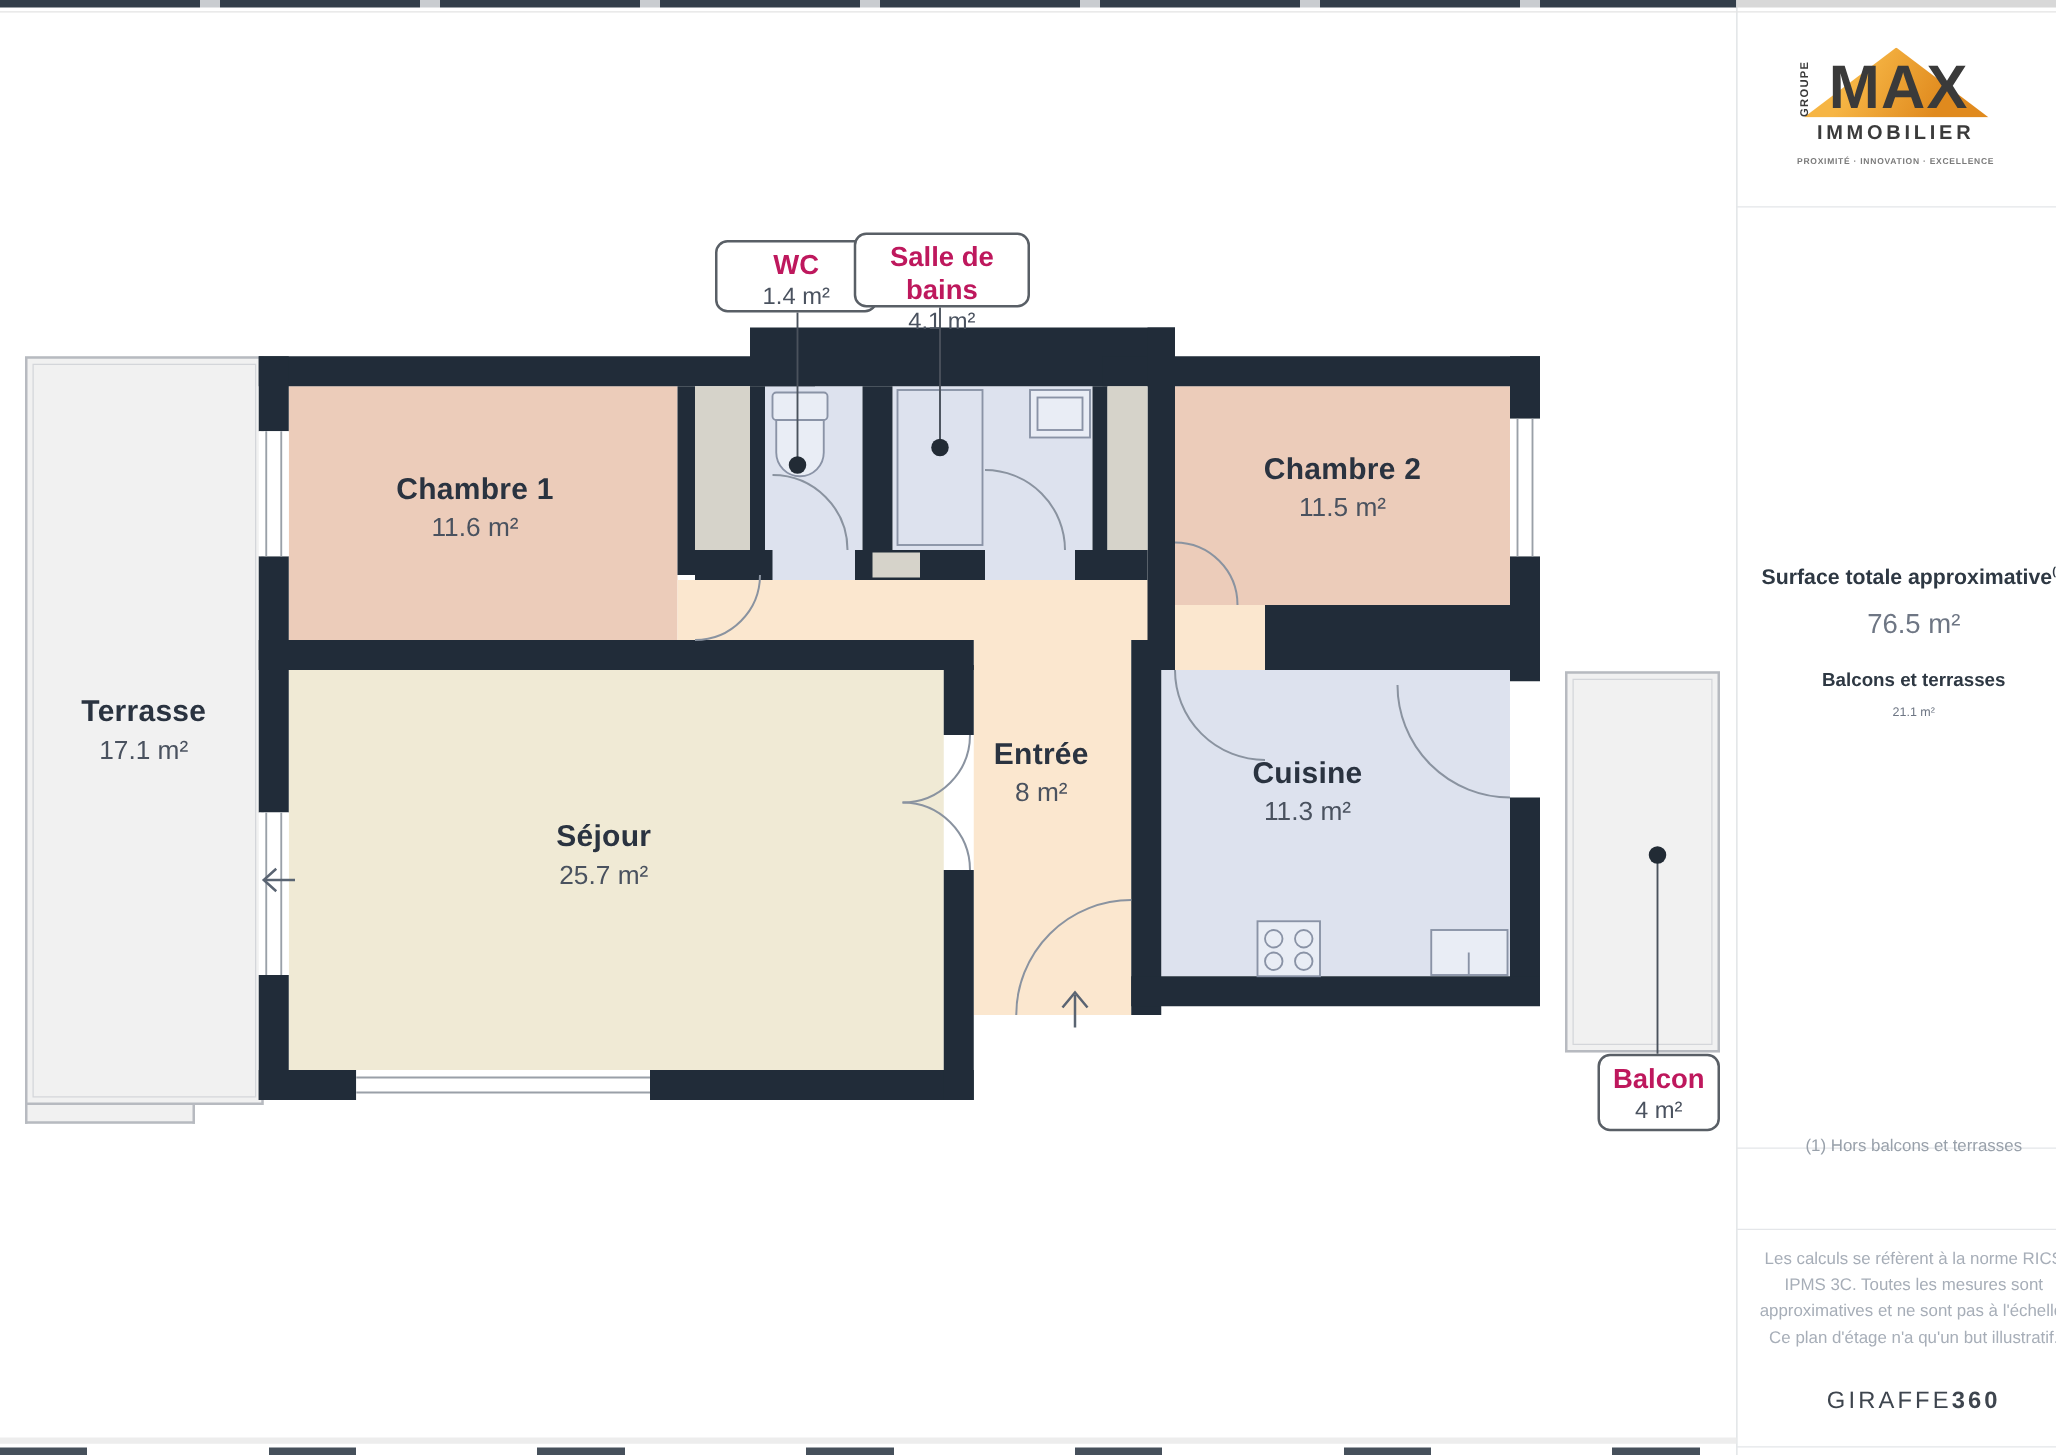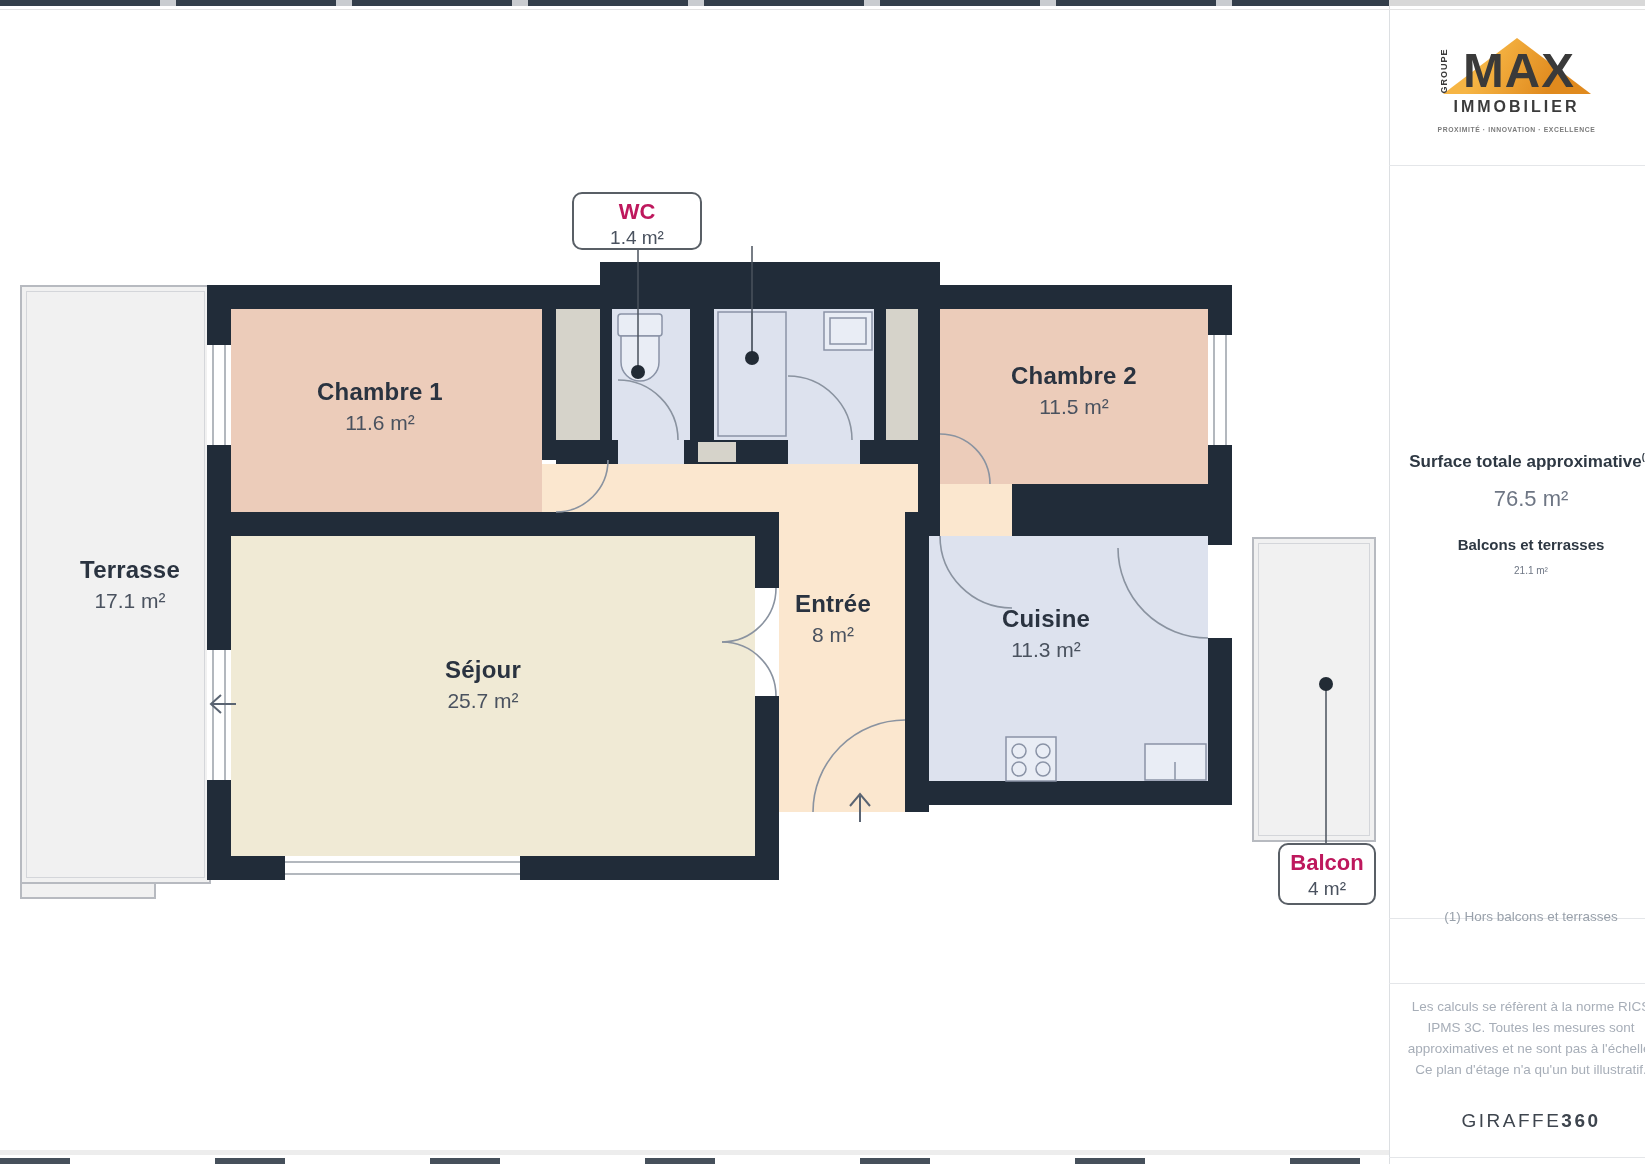--- a/index.html
+++ b/index.html
@@ -225,28 +225,32 @@
     <div class="rarea">25.7 m²</div>
   </div>
   <div class="room-label" style="left:833px;top:590px;">
     <div class="rname">Entrée</div>
     <div class="rarea">8 m²</div>
   </div>
   <div class="room-label" style="left:1046px;top:605px;">
     <div class="rname">Cuisine</div>
     <div class="rarea">11.3 m²</div>
   </div>
-  <div class="room-label" style="left:115px;top:556px;margin-left:15px;">
+  <div class="room-label" style="left:115px;top:556px;">
     <div class="rname">Terrasse</div>
     <div class="rarea">17.1 m²</div>
   </div>
 
   <div class="callout" style="left:572px;top:192px;width:130px;height:58px;">
     <div class="cname">WC</div>
     <div class="carea">1.4 m²</div>
+  </div>
+  <div class="callout" style="left:683px;top:186px;width:141px;height:60px;">
+    <div class="cname">Salle de bains</div>
+    <div class="carea">4.1 m²</div>
   </div>
   <div class="callout" style="left:1278px;top:843px;width:98px;height:62px;">
     <div class="cname">Balcon</div>
     <div class="carea">4 m²</div>
   </div>
 
   <div class="vline"></div>
   <div class="hline" style="top:165px;"></div>
   <div class="hline" style="top:918px;"></div>
   <div class="hline" style="top:983px;"></div>

